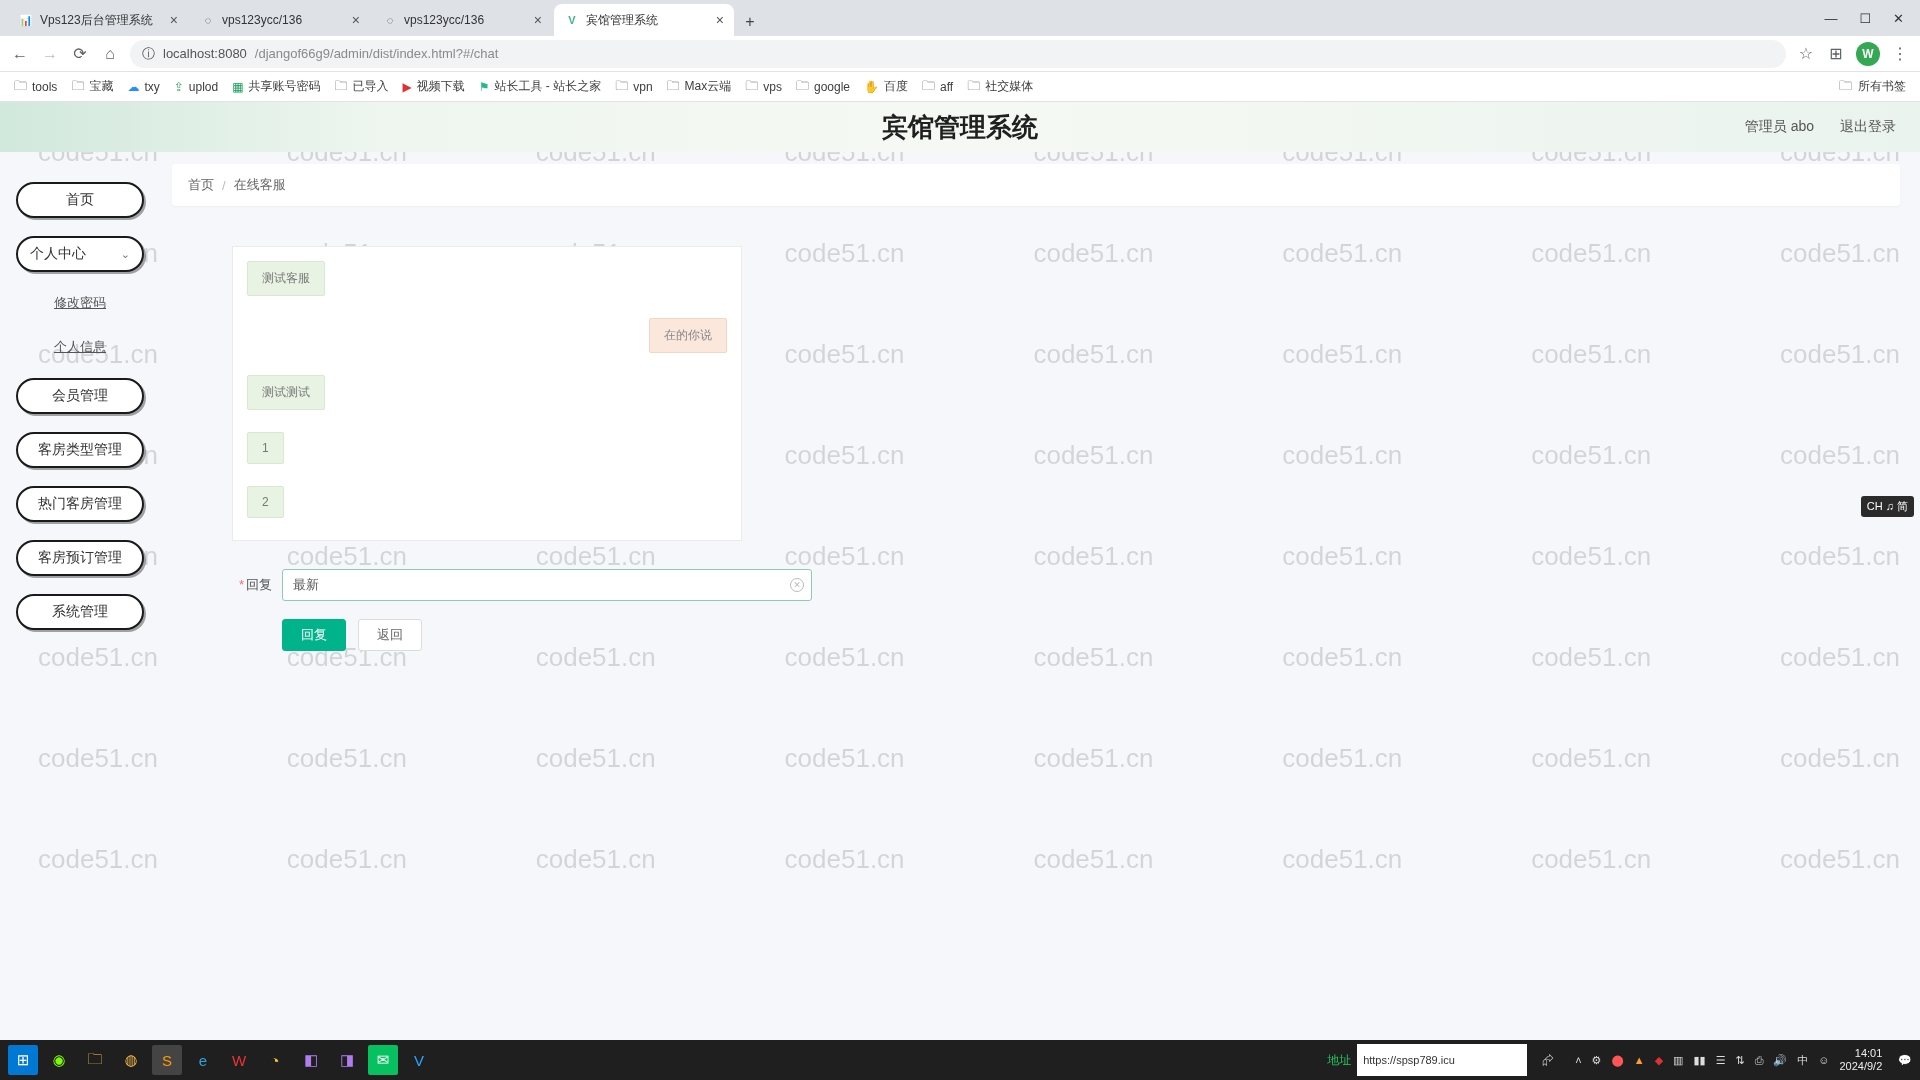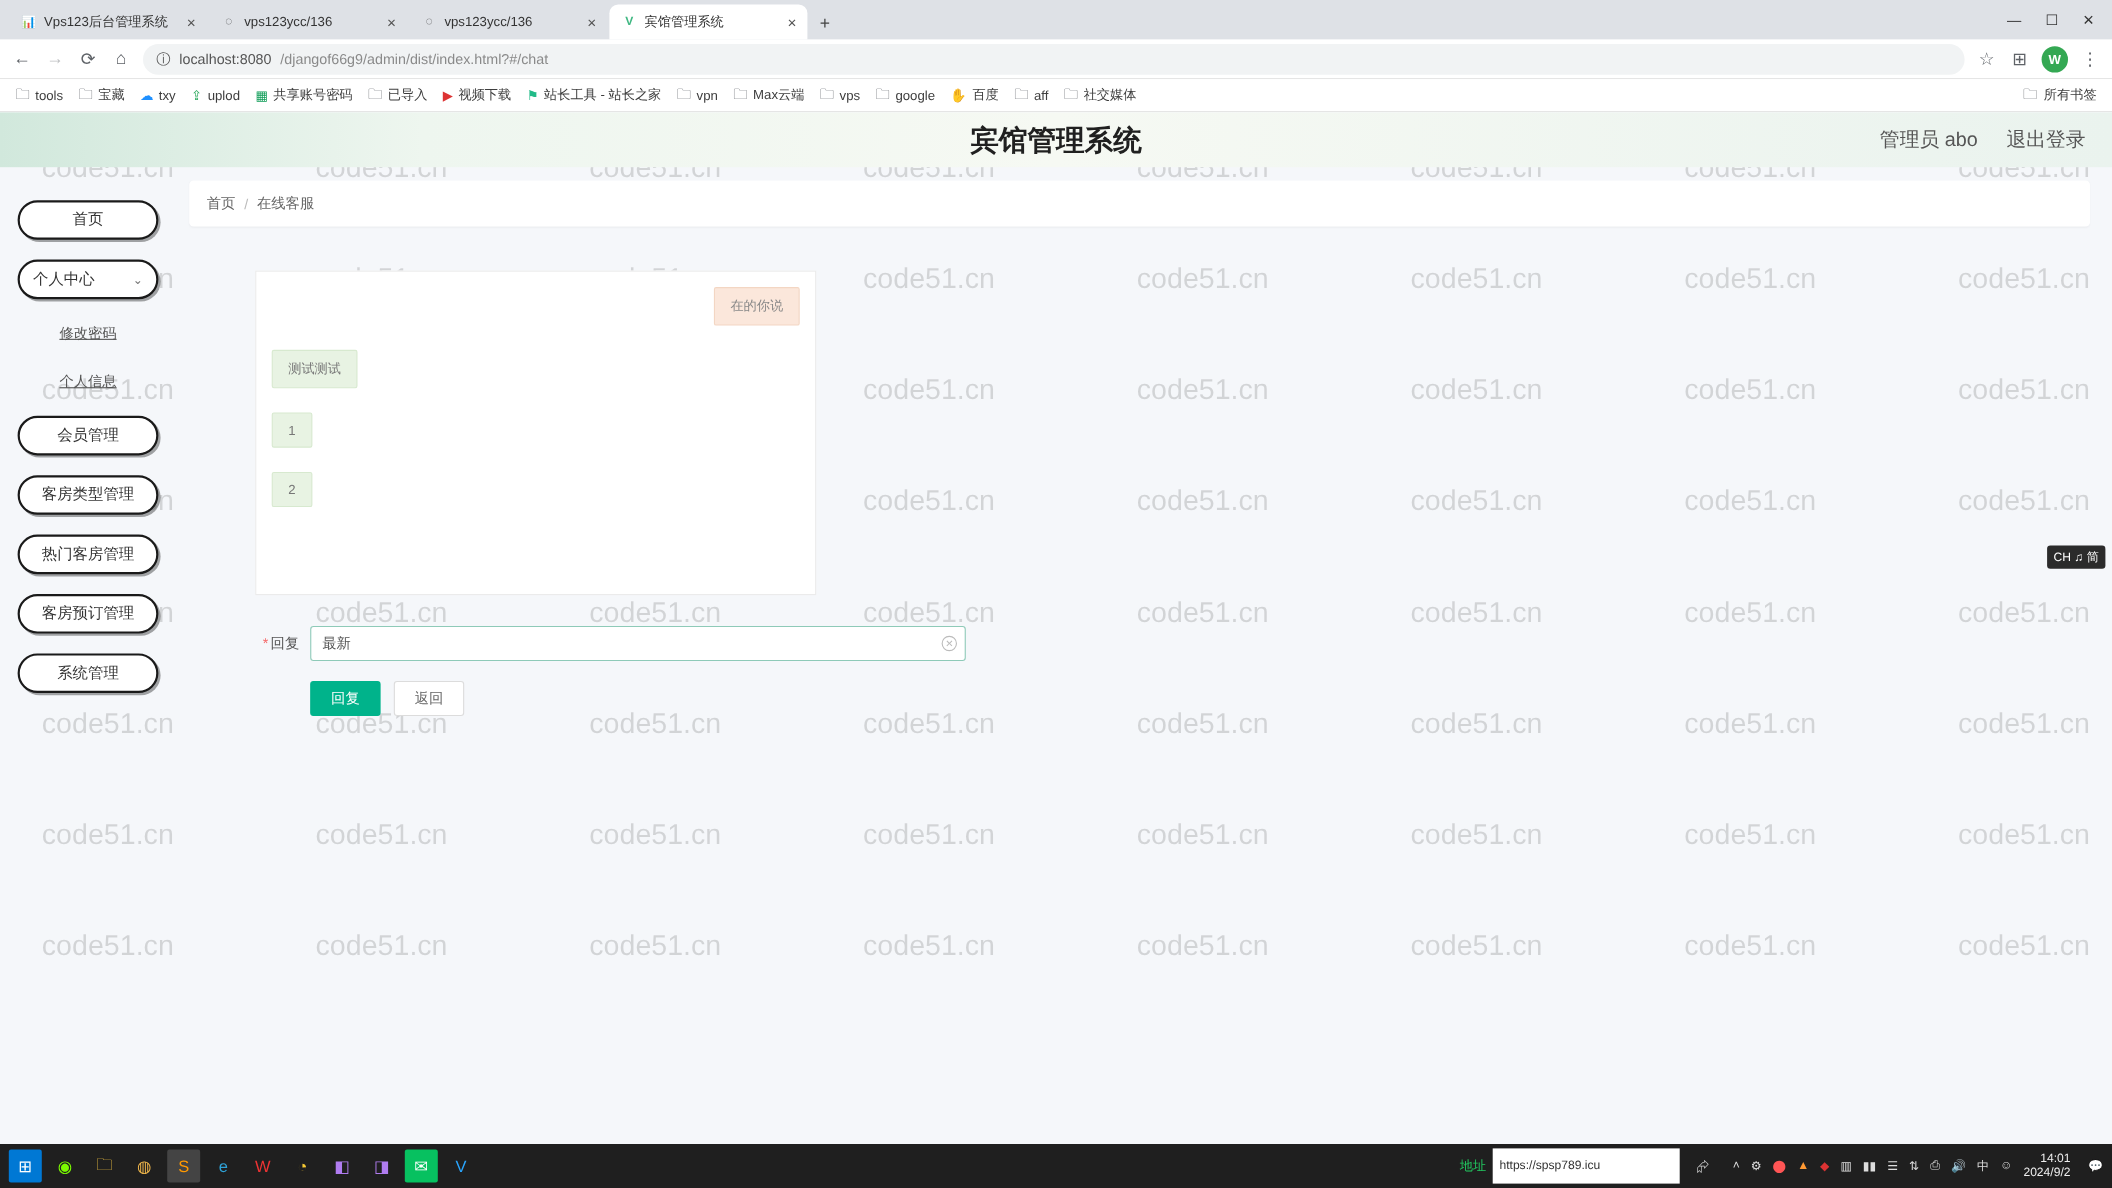--- a/index.html
+++ b/index.html
@@ -26,21 +26,21 @@
 
   
   .viewport { position: relative; width: 1920px; height: calc(1080px - 36px - 36px - 30px - 40px); overflow: hidden; background: #f5f7fa; }
   .wm-layer { position: absolute; inset: 0; pointer-events: none; z-index: 1; margin-left: 18px; }
   .wm-row { display: flex; justify-content: space-between; padding: 0 20px; }
   .wm { color: rgba(0,0,0,0.14); font-size: 26px; font-weight: 500; white-space: nowrap; }
   .wm-center { position: absolute; left: 50%; top: 310px; transform: translateX(-50%); color: #ff2a00; font-size: 34px; font-weight: 600; z-index: 5; pointer-events: none; }
 
   .app-header { position: relative; height: 50px; background: linear-gradient(90deg, #d1e8dc 0%, #eef6ef 20%, #f6f9f3 50%, #eaf3ee 100%); display: flex; align-items: center; z-index: 3; }
   .app-title { position: absolute; left: 50%; transform: translateX(-50%); font-size: 26px; font-weight: 700; color: #202020; }
-  .app-header-right { margin-left: auto; display: flex; gap: 26px; padding-right: 24px; font-size: 18px; color: #555; justify-content: center; }
+  .app-header-right { margin-left: auto; display: flex; gap: 26px; padding-right: 24px; font-size: 14px; color: #555; justify-content: center; }
 
   .app-body { position: relative; display: flex; height: calc(100% - 50px); z-index: 3; }
   .sidebar { width: 160px; padding: 30px 16px; display: flex; flex-direction: column; gap: 18px; }
   .pill { height: 36px; border: 2px solid #1a1a1a; border-radius: 20px; background: #fff; display: flex; align-items: center; justify-content: center; font-size: 14px; color: #333; position: relative; box-shadow: 2px 2px 0 rgba(0,0,0,0.35); }
   .pill.small { justify-content: space-between; padding: 0 12px; }
   .pill .caret { font-size: 11px; color: #777; }
   .subitem { font-size: 13px; color: #555; text-align: center; padding: 4px 0; text-decoration: underline; }
 
   .main { flex: 1; padding: 12px 20px 20px 12px; }
   .breadcrumb { background: #fff; border-radius: 4px; padding: 12px 16px; font-size: 13px; color: #666; display: flex; align-items: center; gap: 8px; box-shadow: 0 1px 2px rgba(0,0,0,0.04); }
@@ -51,21 +51,21 @@
   .bubble.left { background: #e8f3e3; border: 1px solid #d7e9cf; color: #777; }
   .row-right { text-align: right; }
   .bubble.right { background: #fbe7db; border: 1px solid #f3d6c3; color: #888; }
   .chatbox::-webkit-scrollbar { width: 12px; }
   .chatbox::-webkit-scrollbar-track { background: #f1f1f1; }
   .chatbox::-webkit-scrollbar-thumb { background: #c8c8c8; }
 
   .formrow { margin-top: 28px; margin-left: 0px; display: flex; align-items: center; gap: 10px; }
   .formlabel { width: 100px; text-align: right; font-size: 13px; color: #555; }
   .formlabel .req { color: #f56c6c; margin-right: 2px; }
-  .textinput { width: 596px; height: 32px; border: 1px solid #8ecab8; border-radius: 3px; padding: 0 30px 0 10px; font-size: 13px; color: #555; outline: none; position: relative; }
+  .textinput { width: 530px; height: 32px; border: 1px solid #8ecab8; border-radius: 3px; padding: 0 30px 0 10px; font-size: 13px; color: #555; outline: none; position: relative; }
   .inputwrap { position: relative; }
   .clearicon { position: absolute; right: 8px; top: 50%; transform: translateY(-50%); width: 14px; height: 14px; border-radius: 50%; border: 1px solid #bbb; color: #bbb; font-size: 9px; display: inline-flex; align-items: center; justify-content: center; }
   .btnrow { margin-top: 18px; margin-left: 110px; display: flex; gap: 12px; }
   .btn { height: 32px; padding: 0 18px; border-radius: 3px; font-size: 13px; display: inline-flex; align-items: center; justify-content: center; cursor: pointer; }
   .btn.primary { background: #00b38b; color: #fff; border: 1px solid #00b38b; }
   .btn.default { background: #fff; color: #666; border: 1px solid #dcdcdc; }
 
   .ime-badge { position: absolute; right: 6px; top: 394px; background: #2b2b2b; color: #fff; font-size: 11px; padding: 3px 6px; border-radius: 3px; z-index: 8; }
 
   
@@ -318,20 +318,21 @@
       </div>
 
       <div class="main">
         <div class="breadcrumb">
           <span>首页</span>
           <span class="sep">/</span>
           <span>在线客服</span>
         </div>
 
         <div class="chatbox">
+          <div><span class="bubble left">测试客服</span></div>
           <div class="row-right"><span class="bubble right">在的你说</span></div>
           <div><span class="bubble left">测试测试</span></div>
           <div><span class="bubble left">1</span></div>
           <div><span class="bubble left">2</span></div>
         </div>
 
         <div class="formrow">
           <div class="formlabel"><span class="req">*</span><span>回复</span></div>
           <div class="inputwrap">
             <input class="textinput" value="最新" style="">

